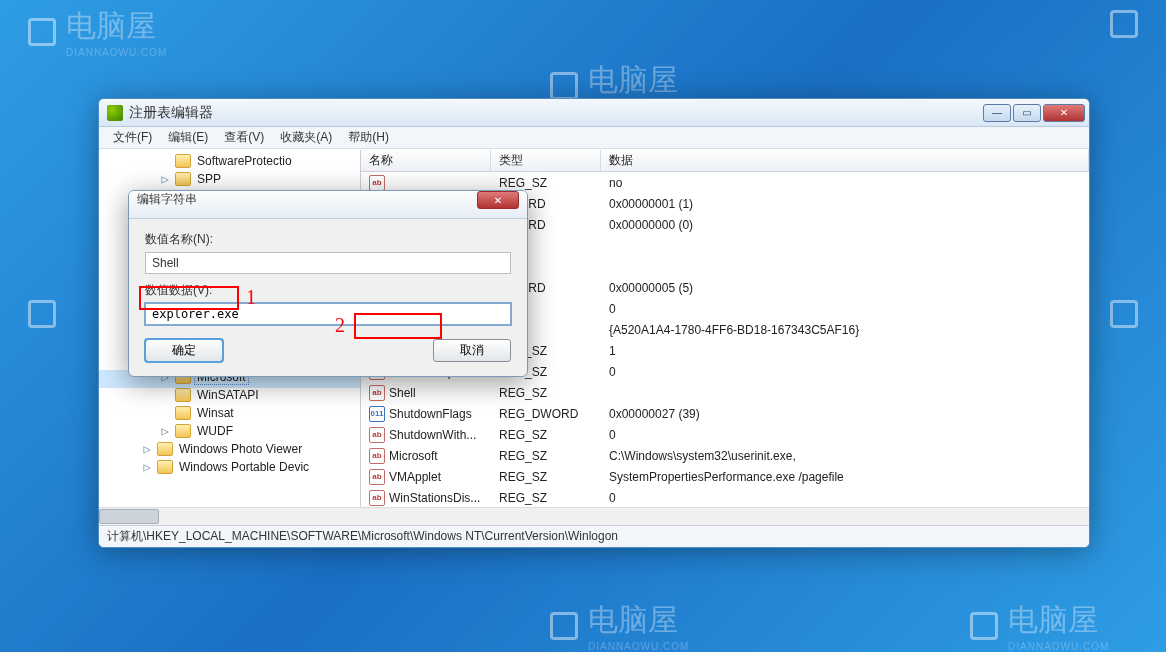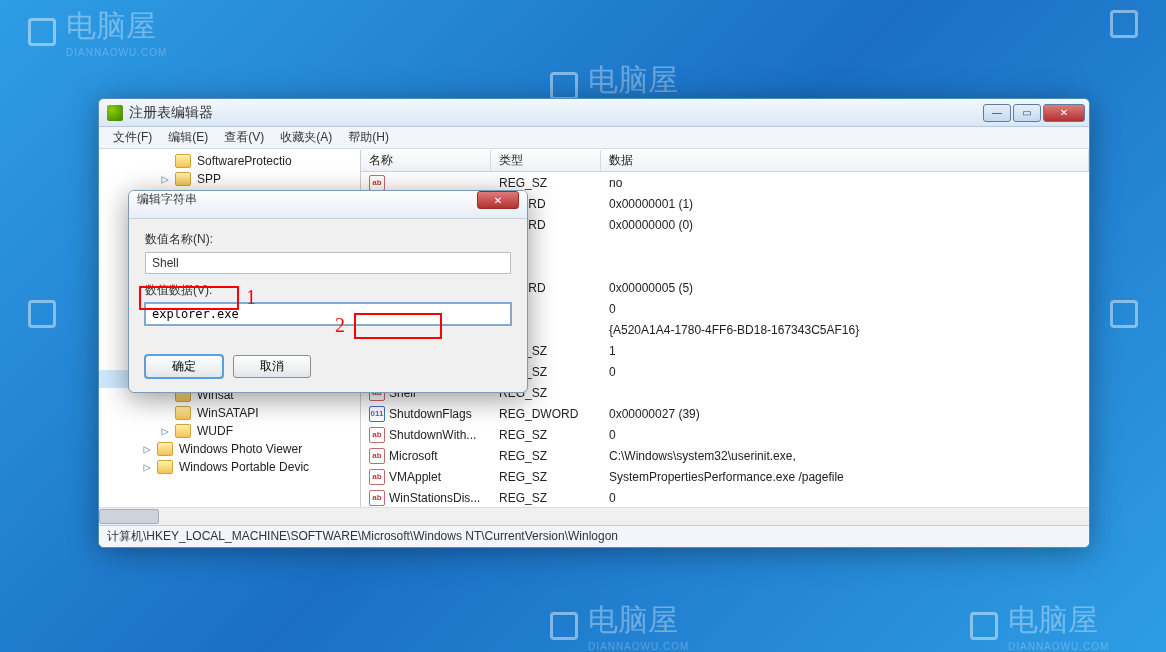--- a/index.html
+++ b/index.html
@@ -41,21 +41,21 @@
 .hscroll .thumb{position:absolute;left:0;top:1px;height:15px;width:60px;background:#cdd3da;border:1px solid #a8afb8;border-radius:2px}
 
 .dialog{position:absolute;left:128px;top:190px;width:400px;background:#f0f0f0;border:1px solid #7a9ab8;border-radius:6px;box-shadow:0 6px 28px rgba(0,0,0,.4);overflow:hidden}
 .dialog .dtitle{height:28px;background:linear-gradient(#fdfefe,#e6edf5);display:flex;align-items:flex-start;padding:0 8px;font-size:12px;color:#333;border-bottom:1px solid #c5d0dc}
 .dialog .dtitle .spacer{flex:1}
 .dialog .dclose{width:42px;height:18px;background:linear-gradient(#e07a7a,#b13232);border:1px solid #9a2b2b;border-radius:3px;color:#fff;display:flex;align-items:center;justify-content:center;font-size:10px;cursor:pointer}
 .dialog .dbody{padding:12px 16px 14px;font-size:12px;color:#333}
 .dialog .dbody .fl{margin-bottom:4px}
 .dialog .ro-box{border:1px solid #b8c0ca;background:#fff;height:22px;padding:2px 6px;font-family:"SimSun",monospace;font-size:12px;display:flex;align-items:center;margin-bottom:8px}
 .dialog input[type=text]{width:100%;border:1px solid #8ba9c7;height:22px;padding:2px 6px;font-family:"SimSun",monospace;font-size:12px;outline:1px solid #7da9d9;outline-offset:0}
-.dialog .btns{display:flex;justify-content:flex-start;gap:10px;margin-top:30px}
+.dialog .btns{display:flex;justify-content:space-between;gap:10px;margin-top:14px}
 .dialog .btn{min-width:78px;height:23px;border:1px solid #8a8f97;background:linear-gradient(#fefefe,#e3e6ea);border-radius:3px;font-size:12px;cursor:pointer}
 .dialog .btn.primary{outline:2px solid #5a9fe0;outline-offset:-1px}
 .anno{position:absolute;border:2px solid #ff0000;pointer-events:none}
 .anno.box1{left:139px;top:286px;width:100px;height:24px}
 .anno.box2{left:354px;top:313px;width:88px;height:26px}
 .anno-n{position:absolute;color:#ff0000;font-size:20px;font-family:"SimSun";pointer-events:none}
 </style>
 </head>
 <body>
 
@@ -165,26 +165,26 @@
           <span class="lbl">Windows</span>
         </div>
         <div class="tree-row selected" style="padding-left: 60px;">
           <span class="tw">▷</span>
           <span class="fold"></span>
           <span class="lbl">Microsoft</span>
         </div>
         <div class="tree-row" style="padding-left: 60px;">
           <span class="tw"></span>
           <span class="fold"></span>
+          <span class="lbl">WinSATAPI</span>
+        </div>
+        <div class="tree-row" style="padding-left: 60px;">
+          <span class="tw"></span>
+          <span class="fold"></span>
           <span class="lbl">Winsat</span>
-        </div>
-        <div class="tree-row" style="padding-left: 60px;">
-          <span class="tw"></span>
-          <span class="fold"></span>
-          <span class="lbl">WinSATAPI</span>
         </div>
         <div class="tree-row" style="padding-left: 60px;">
           <span class="tw">▷</span>
           <span class="fold"></span>
           <span class="lbl">WUDF</span>
         </div>
         <div class="tree-row" style="padding-left: 42px;">
           <span class="tw">▷</span>
           <span class="fold"></span>
           <span class="lbl">Windows Photo Viewer</span>

